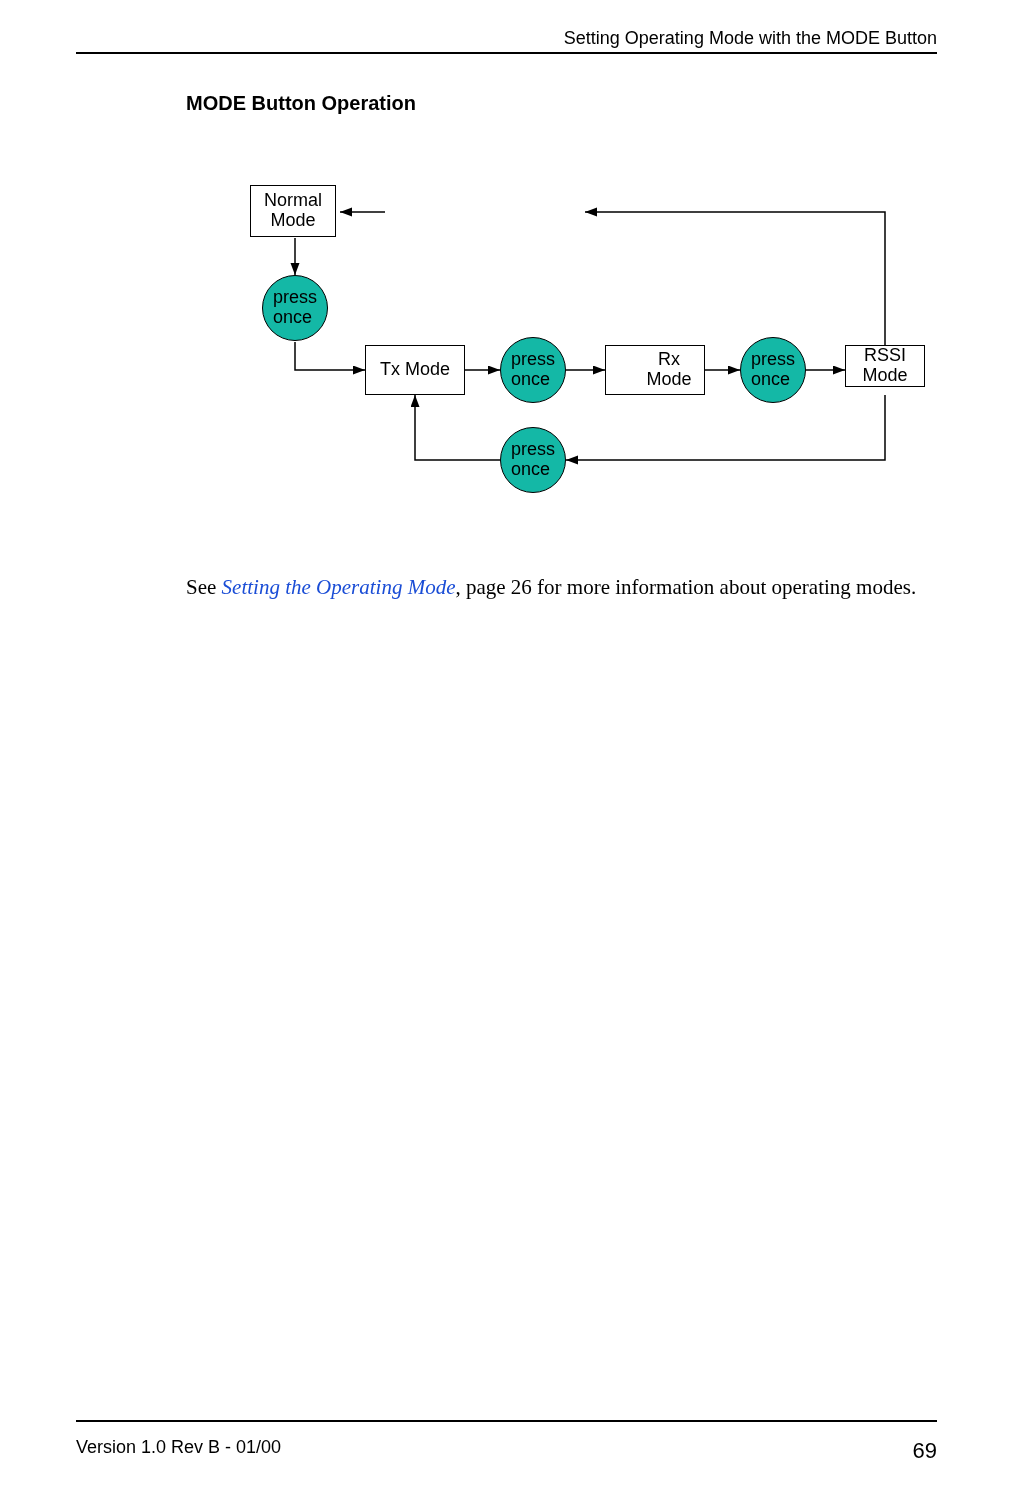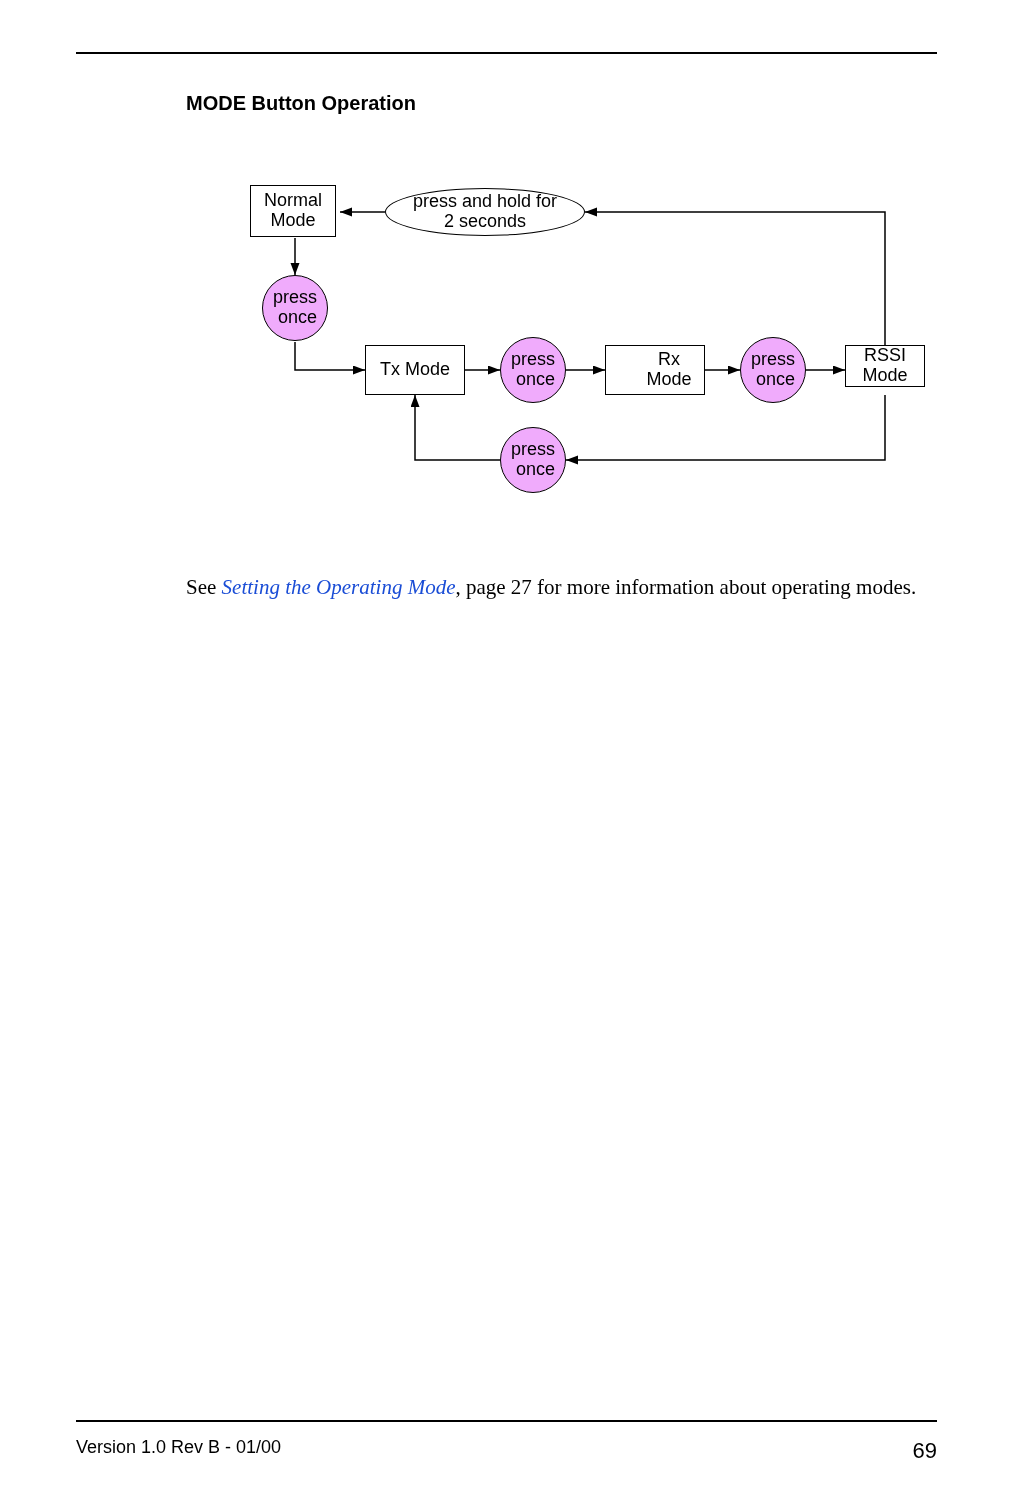--- a/index.html
+++ b/index.html
@@ -4,33 +4,34 @@
 <style>
   * { box-sizing: border-box; margin: 0; padding: 0; }
   html, body { width: 1013px; height: 1498px; background: #fff; font-family: Arial, Helvetica, sans-serif; }
   .page { position: relative; width: 1013px; height: 1498px; }
   .header-title { position: absolute; top: 28px; right: 76px; font-family: Arial, Helvetica, sans-serif; font-size: 18px; }
   .header-rule { position: absolute; top: 52px; left: 76px; right: 76px; border-top: 2px solid #000; }
   .section-title { position: absolute; top: 92px; left: 186px; font-weight: bold; font-size: 20px; font-family: Arial, Helvetica, sans-serif; }
   .diagram { position: absolute; top: 170px; left: 230px; width: 700px; height: 370px; }
   .box { position: absolute; border: 1.5px solid #000; background: #fff; display: flex; align-items: center; justify-content: center; text-align: center; font-family: Arial, Helvetica, sans-serif; font-size: 18px; line-height: 1.1; }
   .ellipse { position: absolute; border: 1.5px solid #000; border-radius: 50%; background: #fff; display: flex; align-items: center; justify-content: center; text-align: center; font-family: Arial, Helvetica, sans-serif; font-size: 18px; line-height: 1.1; }
-  .circle { position: absolute; border: 1.5px solid #000; border-radius: 50%; background: #f0abfc; display: flex; align-items: center; justify-content: center; text-align: right; font-family: Arial, Helvetica, sans-serif; font-size: 18px; line-height: 1.1; }
+  .circle { position: absolute; border: 1.5px solid #000; border-radius: 50%; background: #14b8a6; display: flex; align-items: center; justify-content: center; text-align: left; font-family: Arial, Helvetica, sans-serif; font-size: 18px; line-height: 1.1; }
   svg.arrows { position: absolute; top: 0; left: 0; width: 700px; height: 370px; pointer-events: none; }
   .body-text { position: absolute; top: 573px; left: 186px; right: 76px; font-family: Georgia, 'Times New Roman', serif; font-size: 21px; line-height: 1.4; }
   .link { color: #1a4dd6; font-style: italic; }
   .footer-rule { position: absolute; bottom: 76px; left: 76px; right: 76px; border-top: 2px solid #000; }
   .footer-left { position: absolute; bottom: 40px; left: 76px; font-family: Arial, Helvetica, sans-serif; font-size: 18px; }
   .footer-right { position: absolute; bottom: 34px; right: 76px; font-family: Arial, Helvetica, sans-serif; font-size: 22px; }
 </style>
 </head>
 <body>
 
 <div class="page">
 
+  <div class="header-title">Setting Operating Mode with the MODE Button</div>
   <div class="header-rule"></div>
 
   <div class="section-title">MODE Button Operation</div>
 
   <div class="diagram">
 
     <svg class="arrows" viewBox="0 0 700 370">
       <defs>
         <marker id="ah" markerWidth="10" markerHeight="10" refX="8" refY="3" orient="auto" markerUnits="strokeWidth">
           <path d="M0,0 L8,3 L0,6 Z" fill="#000"></path>
@@ -56,24 +57,20 @@
       <polyline points="655,225 655,290 336,290" fill="none" stroke="#000" stroke-width="1.5" marker-end="url(#ah)"></polyline>
 
       <polyline points="270,290 185,290 185,225" fill="none" stroke="#000" stroke-width="1.5" marker-end="url(#ah)"></polyline>
     </svg>
 
     <div class="box" style="left:20px; top:15px; width:86px; height:52px;">
       <span style="white-space:pre-line;">Normal
 Mode</span>
     </div>
 
-    <div class="ellipse" style="left:155px; top:18px; width:200px; height:48px;">
-      <span style="white-space:pre-line;">press and hold for
-2 seconds</span>
-    </div>
 
     <div class="circle" style="left:32px; top:105px; width:66px; height:66px;">
       <span style="white-space:pre-line;">press
 once</span>
     </div>
 
     <div class="box" style="left:135px; top:175px; width:100px; height:50px;">
       <span>Tx Mode</span>
     </div>
 
@@ -97,20 +94,20 @@
     </div>
 
     <div class="circle" style="left:270px; top:257px; width:66px; height:66px;">
       <span style="white-space:pre-line;">press
 once</span>
     </div>
 
   </div>
 
   <div class="body-text">
-    <span>See </span><span class="link">Setting the Operating Mode</span><span>, page 27 for more information about operating modes.</span>
+    <span>See </span><span class="link">Setting the Operating Mode</span><span>, page 26 for more information about operating modes.</span>
   </div>
 
   <div class="footer-rule"></div>
   <div class="footer-left">Version 1.0 Rev B - 01/00</div>
   <div class="footer-right">69</div>
 
 </div>
 
 </body></html>

